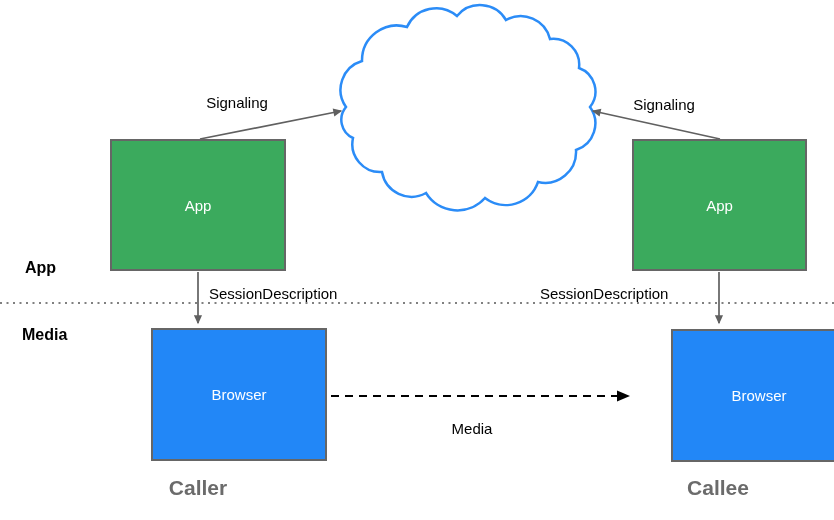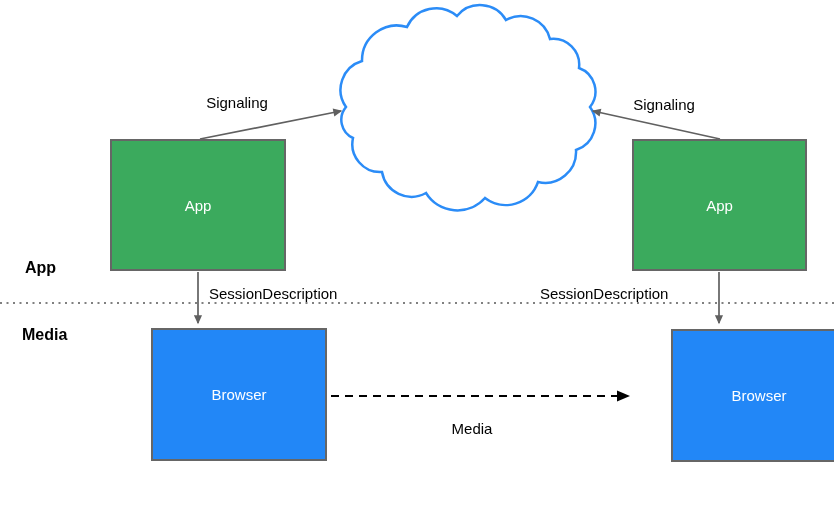--- a/index.html
+++ b/index.html
@@ -107,14 +107,16 @@
 
   <div class="edge-label centered" style="left:192px;top:94px;width:90px;">Signaling</div>
   <div class="edge-label centered" style="left:619px;top:96px;width:90px;">Signaling</div>
   <div class="edge-label" style="left:209px;top:285px;">SessionDescription</div>
   <div class="edge-label" style="left:540px;top:285px;">SessionDescription</div>
   <div class="edge-label centered" style="left:427px;top:420px;width:90px;">Media</div>
 
   <div class="layer-label" style="left:25px;top:259px;">App</div>
   <div class="layer-label" style="left:22px;top:326px;">Media</div>
 
+  <div class="role-label" style="left:110px;top:476px;width:176px;">Caller</div>
+  <div class="role-label" style="left:630px;top:476px;width:176px;">Callee</div>
 
 </div>
 
 </body></html>

